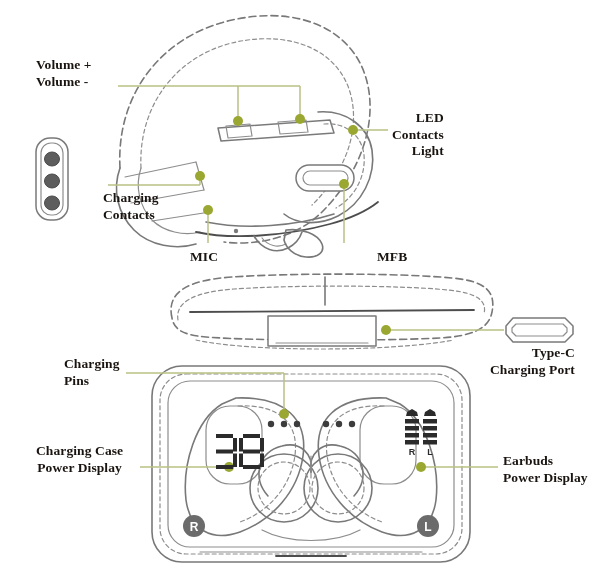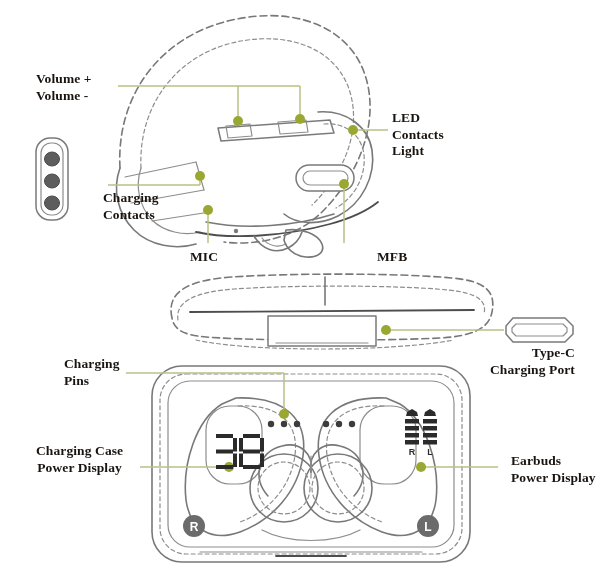--- a/index.html
+++ b/index.html
@@ -30,29 +30,29 @@
   .label {
     position: absolute;
     font-family: "Liberation Serif", "DejaVu Serif", serif;
     font-weight: bold;
     font-size: 13.5px;
     line-height: 16.5px;
     color: #1a1410;
     white-space: pre;
     letter-spacing: 0.1px;
   }
-  .lbl-volume   { left: 36px;  top: 57px;  text-align: left; margin-top: 14px; }
-  .lbl-led      { left: 392px; top: 110px; text-align: left; }
+  .lbl-volume   { left: 36px;  top: 57px;  text-align: left; }
+  .lbl-led      { left: 392px; top: 110px; text-align: right; }
   .lbl-charging-contacts { left: 103px; top: 190px; text-align: left; }
   .lbl-mic      { left: 190px; top: 249px; text-align: center; }
   .lbl-mfb      { left: 329px; top: 249px; text-align: left; margin-left: 48px; }
   .lbl-typec    { left: 490px; top: 345px; text-align: right; }
   .lbl-pins     { left: 64px;  top: 356px; text-align: left; }
   .lbl-case-pwr { left: 36px;  top: 443px; text-align: center; }
-  .lbl-earbud-pwr { left: 503px; top: 453px; text-align: left; margin-left: 8px; }
+  .lbl-earbud-pwr { left: 503px; top: 453px; text-align: left; }
 </style>
 </head>
 <body>
 
 <div id="diagram-root">
 
   <svg id="art" viewBox="0 0 602 574" xmlns="http://www.w3.org/2000/svg">
     <defs>
       <style>
         .ol  { fill:none; stroke:#787878; stroke-width:1.6; stroke-linecap:round; stroke-linejoin:round; }

